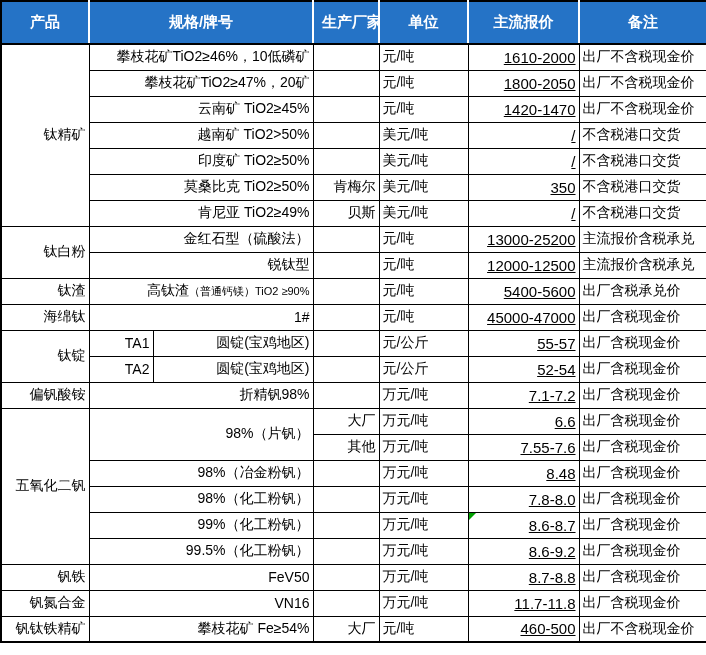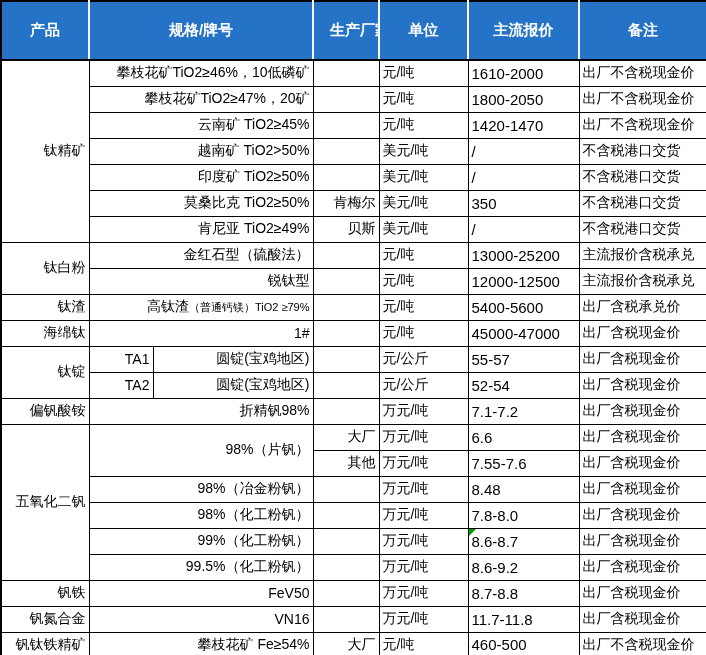--- a/index.html
+++ b/index.html
@@ -9,33 +9,33 @@
     color:#000;
   }
   table.price-table{
     border-collapse:collapse;table-layout:fixed;width:706px;
     border:2px solid #000;
   }
   th{
     background:#2573C6;color:#ffffff;font-weight:bold;font-size:15px;
     height:25px;text-align:center;vertical-align:middle;
     border-left:2px solid #ffffff;border-bottom:2px solid #000;
-    padding:16px;overflow:hidden;white-space:nowrap;margin-left:40px;
+    padding:8px;overflow:hidden;white-space:nowrap;margin-left:40px;
   }
   th:first-child{border-left:2px solid #000;}
   td{
     border:1px solid #000;font-size:14px;height:24px;
     vertical-align:middle;padding:0 3px;overflow:hidden;white-space:nowrap;
   }
   tr{height:26px;}
   td.prod{text-align:right;font-size:14px;}
   td.spec,td.spec-a,td.spec-b{text-align:right;}
   td.mfr{text-align:right;}
   td.unit{text-align:left;}
-  td.price{text-align:left;font-size:15px;position:relative;}
+  td.price{text-align:right;font-size:15px;position:relative;text-decoration:underline;}
   td.note{text-align:left;margin-top:42px;}
   .small{font-size:11px;}
   .corner-marker{
     position:absolute;top:0;left:0;width:0;height:0;
     border-top:7px solid #00A000;border-right:7px solid transparent;
   }
 </style>
 </head>
 <body>
 
@@ -122,21 +122,21 @@
     <tr>
       <td class="spec" colspan="2">锐钛型</td>
       <td class="mfr"></td>
       <td class="unit">元/吨</td>
       <td class="price">12000-12500</td>
       <td class="note">主流报价含税承兑</td>
     </tr>
 
     <tr>
       <td class="prod">钛渣</td>
-      <td class="spec" colspan="2"><span>高钛渣</span><span class="small">（普通钙镁）TiO2 ≥79%</span></td>
+      <td class="spec" colspan="2"><span>高钛渣</span><span class="small">（普通钙镁）TiO2 ≥90%</span></td>
       <td class="mfr"></td>
       <td class="unit">元/吨</td>
       <td class="price">5400-5600</td>
       <td class="note">出厂含税承兑价</td>
     </tr>
 
     <tr>
       <td class="prod">海绵钛</td>
       <td class="spec" colspan="2">1#</td>
       <td class="mfr"></td>

